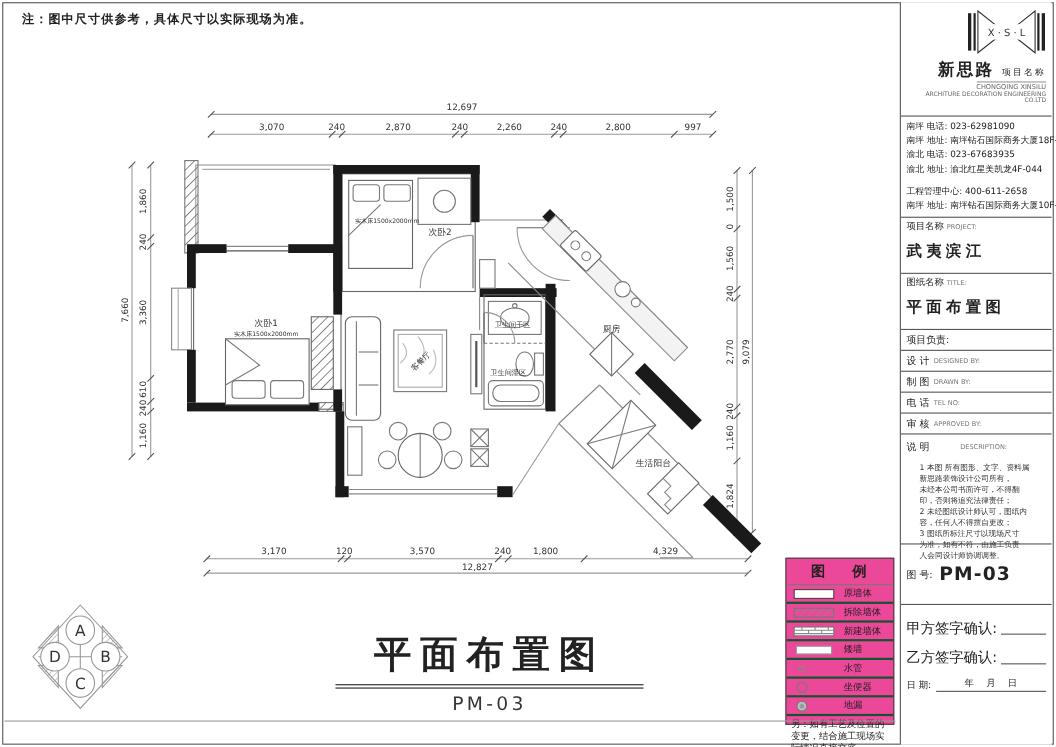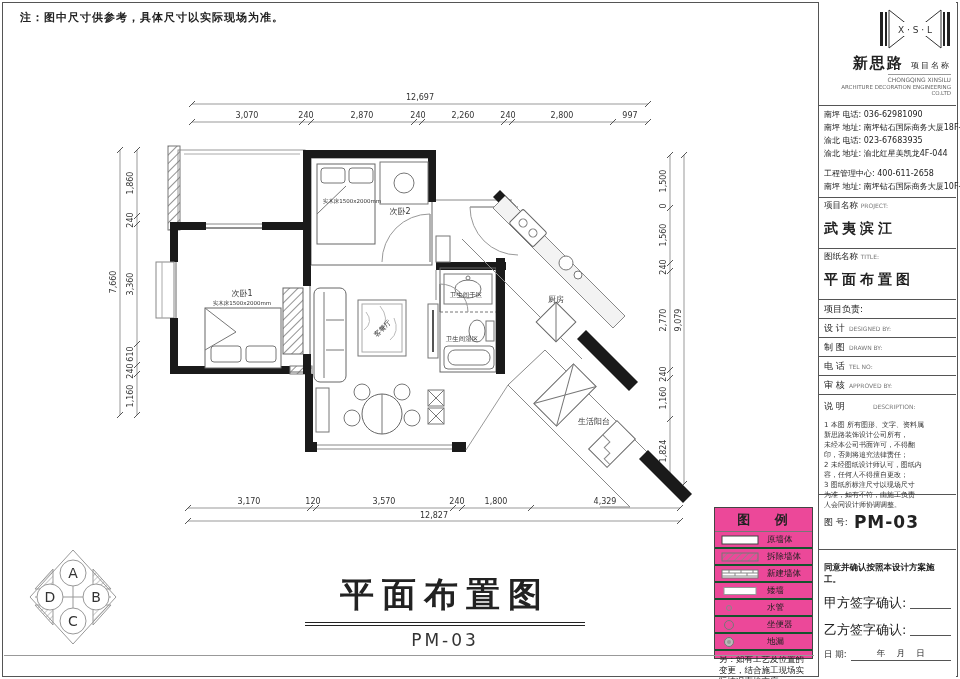--- a/index.html
+++ b/index.html
@@ -31,21 +31,21 @@
   .contacts div{line-height:13px;white-space:nowrap;}
   .contacts .grp{margin-top:7px;}
   .fieldbox{height:51px;}
   .fieldbox .lab{font-size:8.5px;}
   .fieldbox .lab .en{font-size:6px;color:#777;}
   .fieldbox .val{font-size:14px;font-weight:bold;letter-spacing:4px;margin-top:8px;}
   .rowline{height:19px;display:flex;align-items:center;gap:4px;}
   .rowline .cn{font-size:9px;}
   .rowline .en{font-size:6px;color:#777;}
   .desc{height:100px;}
-  .desc .dl{font-size:7px;line-height:10px;color:#333;}
+  .desc .dl{font-size:7px;line-height:10px;color:#333;margin-left:12px;}
   .desc .hd{margin-bottom:4px;gap:28px;}
   .figno{height:55px;display:flex;align-items:center;gap:6px;}
   .figno .lab{font-size:9px;}
   .figno .no{font-size:17px;font-weight:bold;letter-spacing:1px;}
   .signbox{height:108px;border-bottom:none !important;padding-top:12px !important;}
   .signbox .cf{font-size:8.5px;font-weight:bold;margin-bottom:8px;}
   .signline{display:flex;align-items:center;margin-bottom:9px;font-size:13px;}
   .signline .ul{flex:1;border-bottom:1px solid #555;height:10px;margin-left:4px;}
   .dateline{display:flex;font-size:8.5px;align-items:flex-end;}
   .dateline .dv{flex:1;text-align:center;border-bottom:1px solid #555;margin-left:4px;}
@@ -392,21 +392,21 @@
       <polygon points="62,2 38,21 62,40" fill="none" stroke="#333"></polygon>
       <rect x="22" y="14" width="28" height="14" fill="#fff"></rect>
       <text x="36" y="25" font-size="9" text-anchor="middle" fill="#222">X · S · L</text>
     </svg>
     <div class="brand-cn"><span>新思路</span> <span class="brand-suffix">项目名称</span></div>
     <div class="brand-en1">CHONGQING XINSILU</div>
     <div class="brand-en2">ARCHITURE DECORATION ENGINEERING CO.LTD</div>
   </section>
 
   <section class="contacts">
-    <div>南坪  电话: 036-62981090</div>
+    <div>南坪  电话: 023-62981090</div>
     <div>南坪  地址: 南坪钻石国际商务大厦18F-3</div>
     <div>渝北  电话: 023-67683935</div>
     <div>渝北  地址: 渝北红星美凯龙4F-044</div>
     <div class="grp">工程管理中心: 400-611-2658</div>
     <div>南坪  地址: 南坪钻石国际商务大厦10F-1</div>
   </section>
 
   <section class="fieldbox">
     <div class="lab"><span>项目名称</span> <span class="en">PROJECT:</span></div>
     <div class="val">武夷滨江</div>
@@ -452,21 +452,20 @@
     <div class="dl">   为准，如有不符，由施工负责</div>
     <div class="dl">   人会同设计师协调调整。</div>
   </section>
 
   <section class="figno">
     <span class="lab">图 号:</span>
     <span class="no">PM-03</span>
   </section>
 
   <section class="signbox">
-    <div class="cf">同意并确认按照本设计方案施工。</div>
     <div class="signline">
       <span>甲方签字确认:</span>
         <span class="ul"></span>
     </div>
     <div class="signline">
       <span>乙方签字确认:</span>
         <span class="ul"></span>
     </div>
     <div class="dateline">
       <span>日      期:</span>

